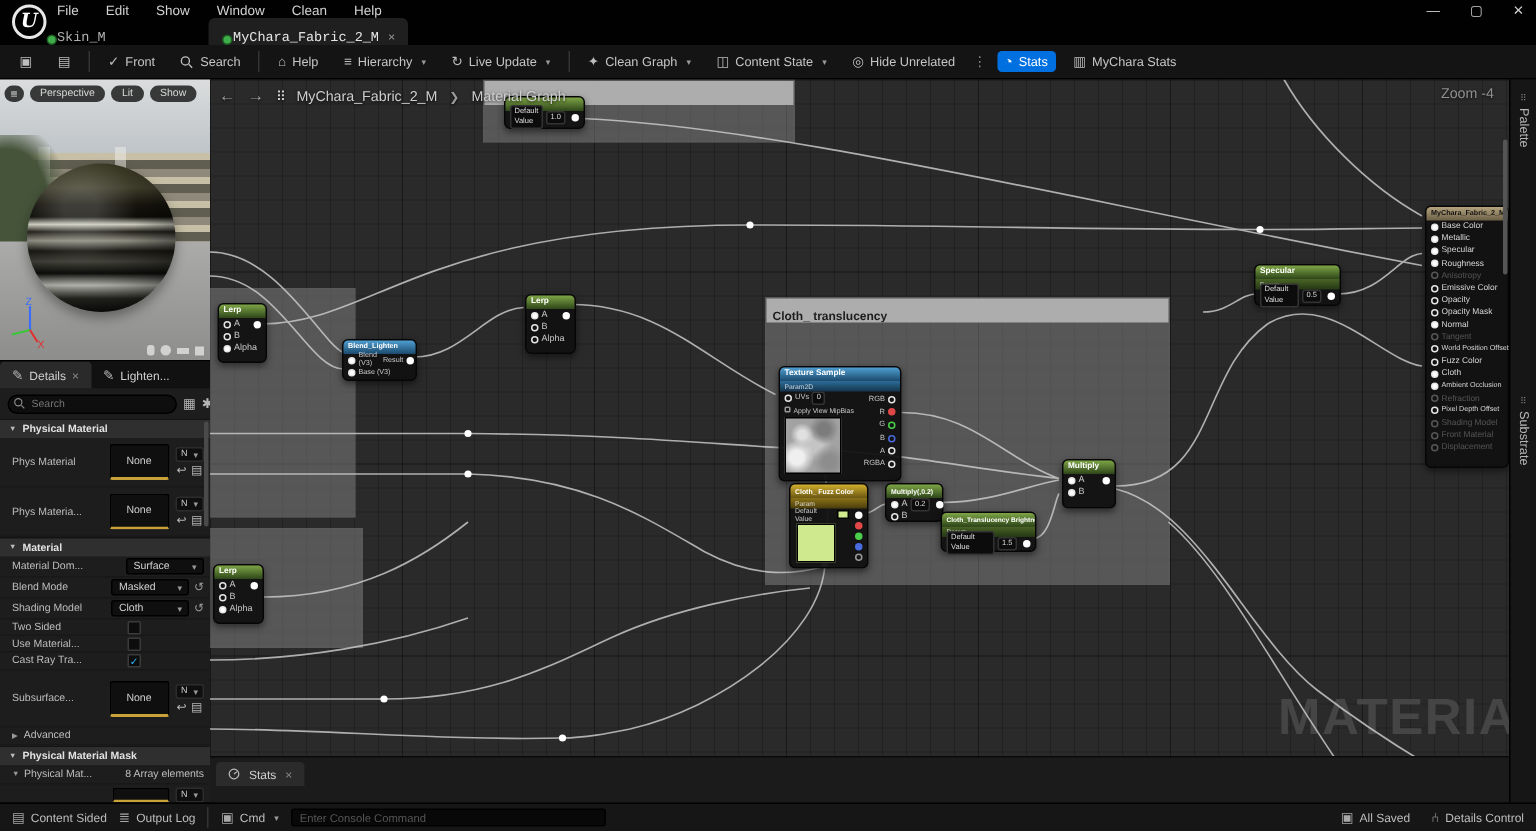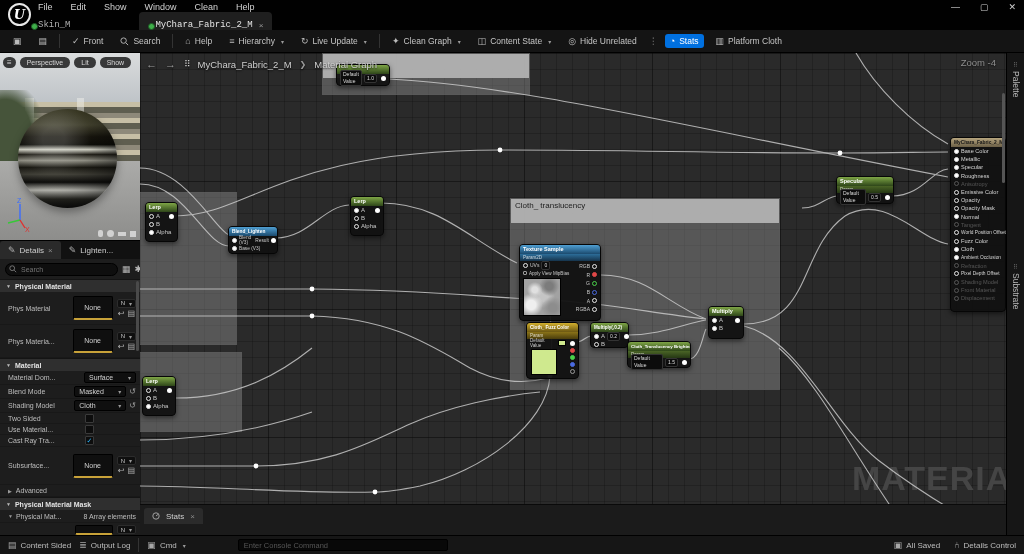--- a/index.html
+++ b/index.html
@@ -91,22 +91,22 @@
   #graph{position:absolute;left:140px;top:53px;width:866px;height:482px;overflow:hidden;
     background-color:#2a2a2a;
     background-image:
       linear-gradient(rgba(0,0,0,.30) 1px,transparent 1px),
       linear-gradient(90deg,rgba(0,0,0,.30) 1px,transparent 1px),
       linear-gradient(rgba(0,0,0,.18) 1px,transparent 1px),
       linear-gradient(90deg,rgba(0,0,0,.18) 1px,transparent 1px);
     background-size:128px 128px,128px 128px,16px 16px,16px 16px;}
   .watermark{position:absolute;left:712px;top:406px;font-size:34px;font-weight:bold;color:#454545;letter-spacing:1px;}
   .comment{position:absolute;background:rgba(150,150,150,.42);border:1px solid rgba(90,90,90,.6);}
-  .comment .chdr{height:24px;background:rgba(185,185,185,.88);color:#1d1d1d;font-size:8px;font-weight:normal;
-                 padding:1px 4px;line-height:12px;white-space:nowrap;overflow:hidden;}
+  .comment .chdr{height:16px;background:rgba(185,185,185,.88);color:#1d1d1d;font-size:8px;font-weight:bold;
+                 padding:6px 4px;line-height:12px;white-space:nowrap;overflow:hidden;}
   #wires{position:absolute;left:0;top:0;pointer-events:none;}
   .bcrumb{position:absolute;left:6px;top:5px;display:flex;align-items:center;gap:8px;font-size:9.5px;color:#cfcfcf;
           text-shadow:0 1px 2px rgba(0,0,0,.8);}
   .bcrumb .nav{color:#9f9f9f;font-size:11px;}
   .bcrumb .gicon{color:#cfcfcf;font-size:9px;letter-spacing:-1px;}
   .bcrumb .sepg{color:#9a9a9a;font-size:8px;}
   .zoomlbl{position:absolute;right:10px;top:4px;font-size:9.5px;color:#8f8f8f;text-shadow:0 1px 2px rgba(0,0,0,.7);}
   .stats-strip{position:absolute;left:0;bottom:0;width:100%;height:31px;background:#1b1b1b;border-top:1px solid #0a0a0a;}
   .stats-tab{position:absolute;left:4px;top:3px;height:16px;background:#2b2b2b;border-radius:3px 3px 0 0;
              display:flex;align-items:center;gap:6px;padding:0 8px;font-size:8px;color:#d0d0d0;}
@@ -157,21 +157,21 @@
   .vtab{position:absolute;left:0;width:18px;display:flex;flex-direction:column;align-items:center;gap:3px;color:#b8b8b8;}
   .vtab .grip{font-size:6px;letter-spacing:1px;color:#777;}
   .vtab .vtxt{writing-mode:vertical-rl;font-size:8.5px;}
 
   
   #statusbar{position:absolute;left:0;top:535px;width:1024px;height:19px;background:#161616;border-top:1px solid #000;
              display:flex;align-items:center;font-size:8px;color:#bdbdbd;padding:0 8px;gap:8px;}
   .sb-item{display:flex;align-items:center;gap:4px;}
   .sb-ic{font-size:9px;color:#a8a8a8;}
   #console{width:210px;height:12px;background:#080808;border:1px solid #000;border-radius:2px;color:#bbb;
-           font-size:7.5px;padding:0 5px;outline:none;margin-left:44px;}
+           font-size:7.5px;padding:0 5px;outline:none;}
   #console::placeholder{color:#565656;}
   .sb-right{margin-left:auto;display:flex;gap:14px;align-items:center;}
 </style>
 </head>
 <body>
 
 <div id="app">
 
   <div id="titlebar">
     <div class="ue-logo">U</div>
@@ -250,21 +250,21 @@
         <span class="ic">◎</span>
         <span>Hide Unrelated</span>
       </span>
     <span class="dots3">⋮</span>
     <span class="tbtn stats-on">
         <span class="ic">◔</span>
         <span>Stats</span>
       </span>
     <span class="tbtn">
         <span class="ic">▥</span>
-        <span>Platform Cloth</span>
+        <span>MyChara Stats</span>
       </span>
   </div>
 
   <div id="viewport">
     <div class="vp-sky"></div>
     <div class="vp-bld"></div>
     <div class="vp-col"></div>
     <div class="vp-tree"></div>
     <div class="vp-gnd"></div>
     <div class="sphere"></div>

